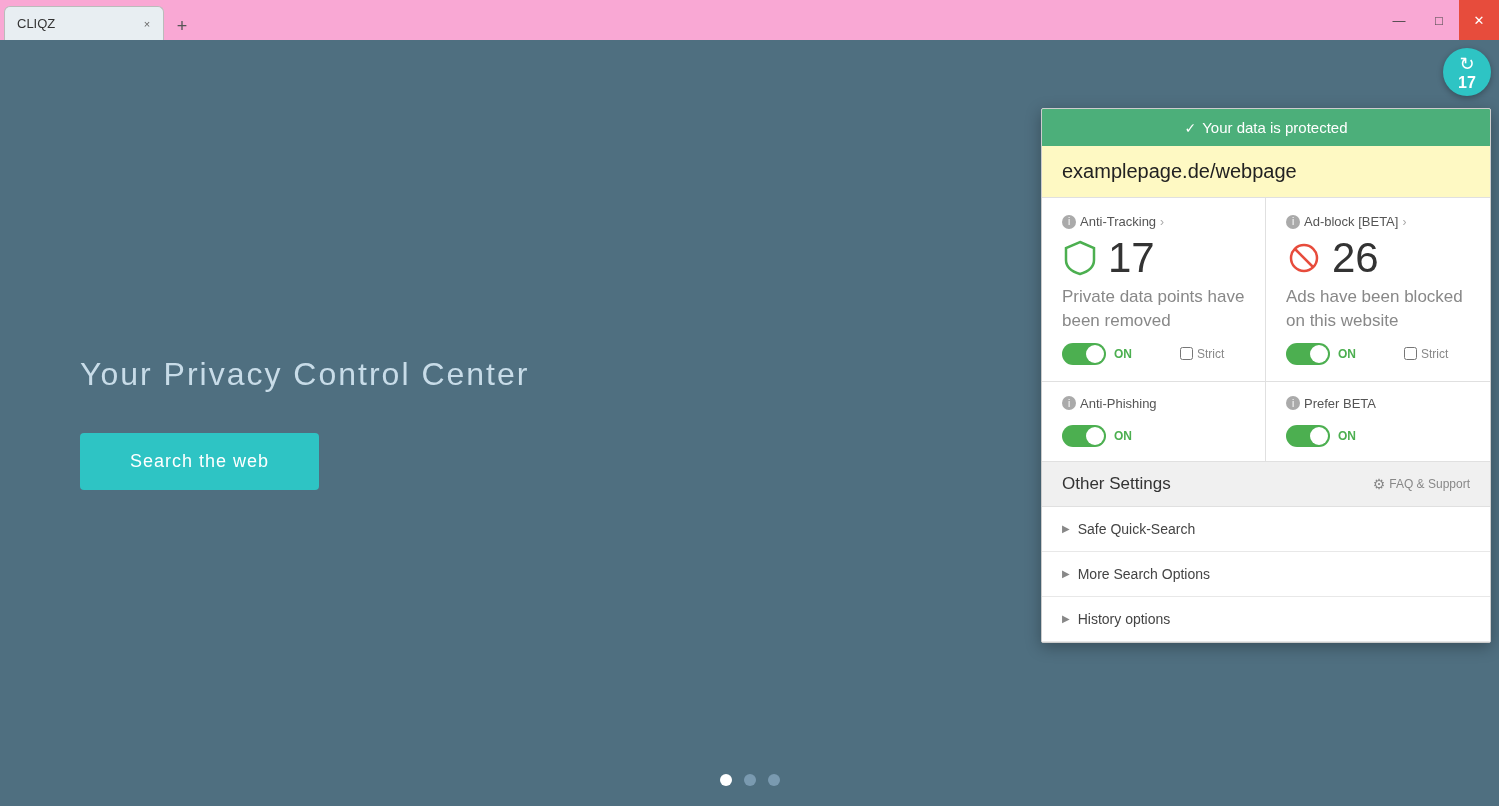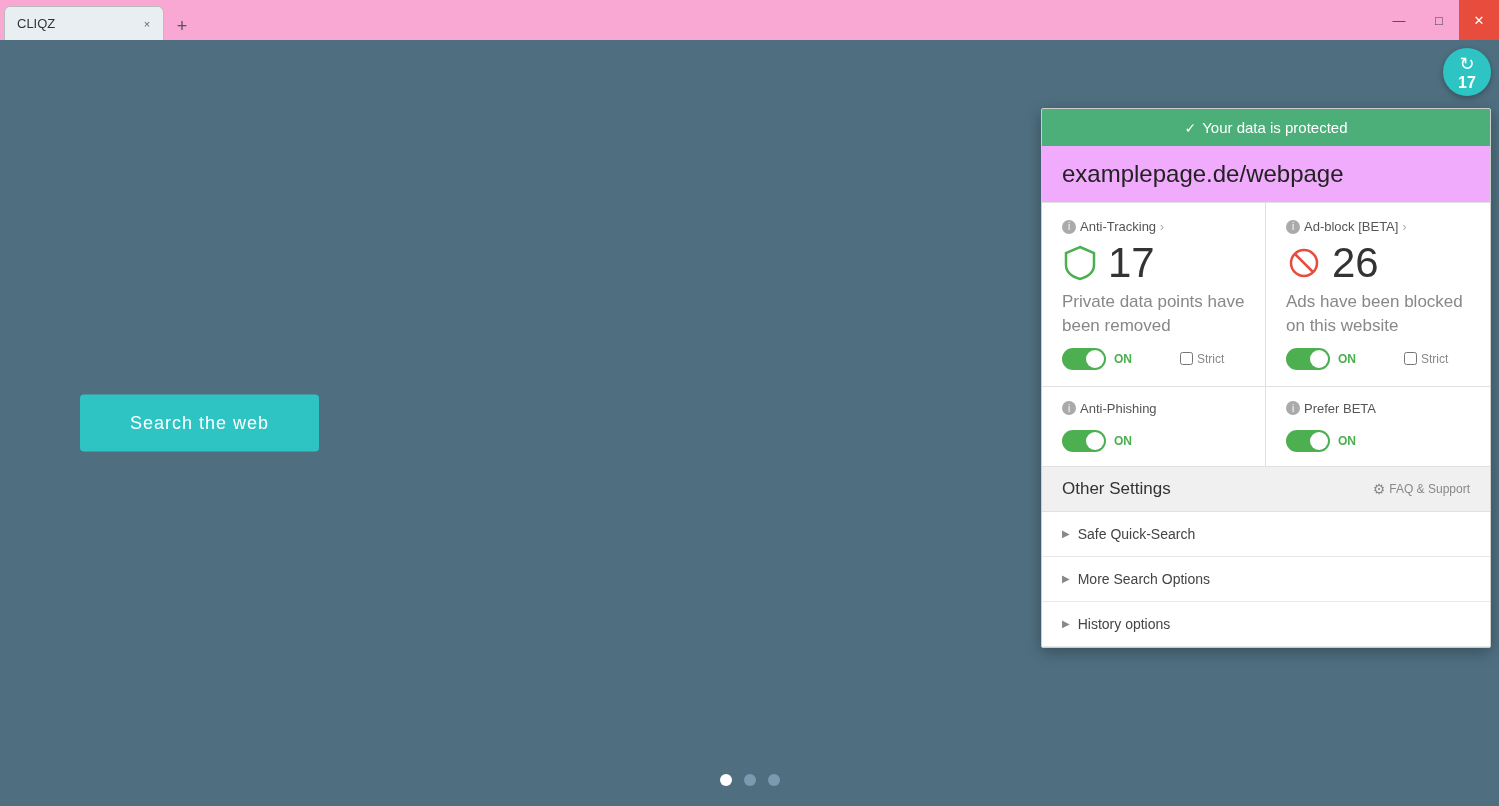--- a/index.html
+++ b/index.html
@@ -183,23 +183,23 @@
       font-size: 15px;
       display: flex;
       align-items: center;
       justify-content: center;
       gap: 6px;
     }
     .check-icon { font-size: 14px; }
 
     
     .panel-url {
-      background: #f0abfc;
+      background: #fef9c3;
       padding: 14px 20px;
-      font-size: 24px;
+      font-size: 20px;
       color: #222;
       font-weight: 400;
       border-bottom: 1px solid #e0e0e0;
     }
 
     
     .stats-grid {
       display: grid;
       grid-template-columns: 1fr 1fr;
       border-bottom: 1px solid #e0e0e0;
@@ -369,20 +369,21 @@
 </div>
 
 <div class="browser-content">
 
   <div class="privacy-badge">
     <span style="font-size:18px;">↻</span>
     <span class="badge-num">17</span>
   </div>
 
   <div class="center-content">
+    <div class="privacy-title">Your Privacy Control Center</div>
     <button class="search-btn">Search the web</button>
   </div>
 
   <div class="dots">
     <div class="dot active"></div>
     <div class="dot"></div>
     <div class="dot"></div>
   </div>
 
   <div class="popup-panel">

